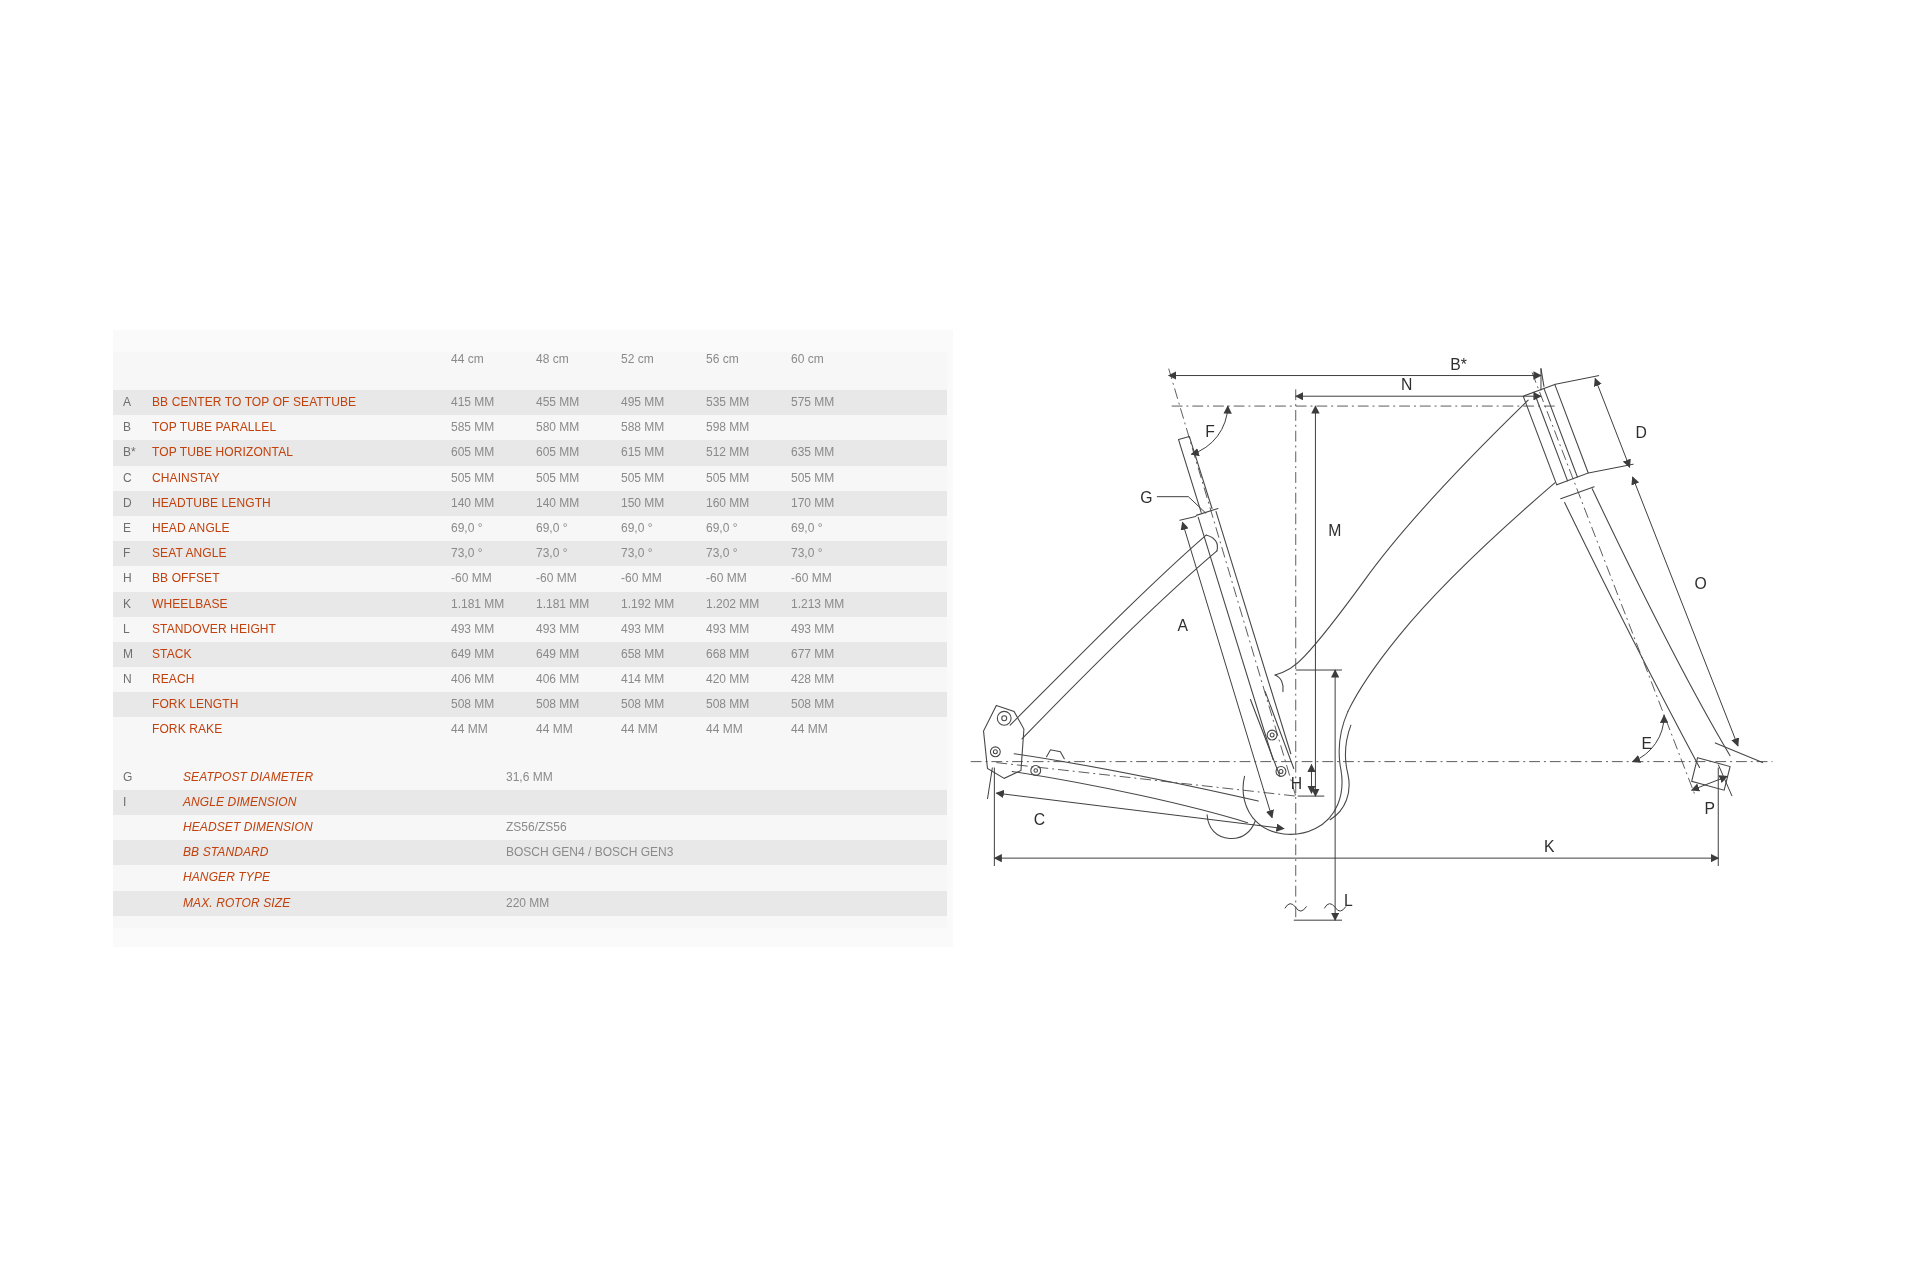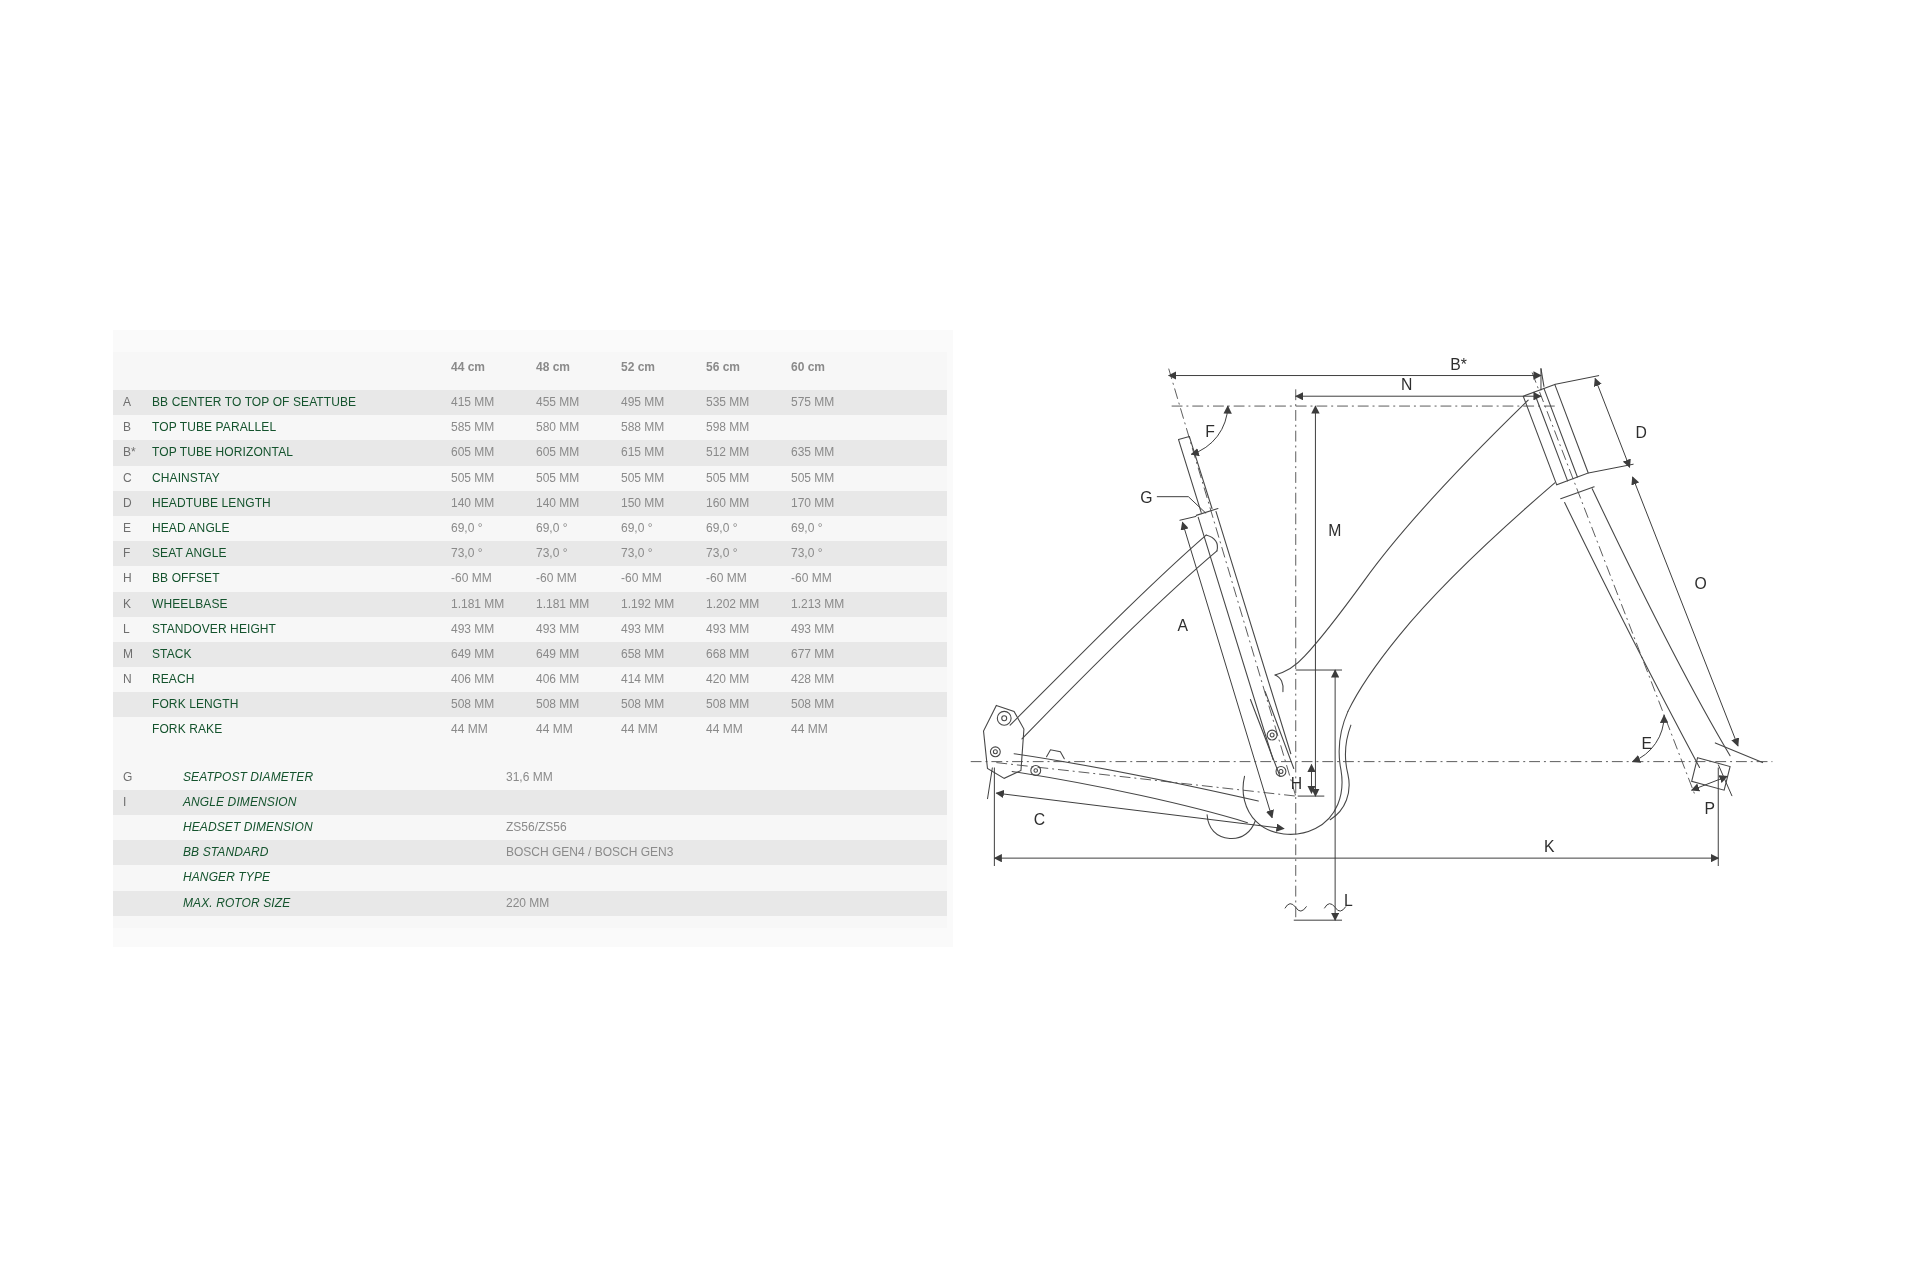--- a/index.html
+++ b/index.html
@@ -3,28 +3,28 @@
 <meta charset="utf-8">
 <style>
   html,body{margin:0;padding:0;background:#ffffff;}
   body{width:1920px;height:1280px;position:relative;overflow:hidden;
        font-family:"Liberation Sans",sans-serif;}
 
   .content-strip{position:absolute;left:113px;top:330px;width:1687px;height:617px;background:#fafafa;}
 
   
   .table-panel{position:absolute;left:113px;top:352px;width:834px;height:576px;background:#f7f7f7;}
-  .thead{display:flex;height:38px;align-items:center;font-weight:bold;}
+  .thead{display:flex;height:38px;align-items:flex-start;}
   .c-spacer{width:338px;flex:0 0 auto;}
   .hcells{display:flex;flex:1;}
   .hcell{width:85px;flex:0 0 auto;padding-bottom:9px;color:#8a8a8a;font-size:12px;}
   .row{display:flex;height:25.2px;align-items:center;font-size:12px;line-height:25.2px;}
   .row.stripe{background:#e8e8e8;}
   .c-letter{width:29px;padding-left:10px;flex:0 0 auto;color:#6f6f6f;}
-  .c-name{width:299px;flex:0 0 auto;color:#14532d;letter-spacing:.1px;}
+  .c-name{width:299px;flex:0 0 auto;color:#c2410c;letter-spacing:.1px;}
   .c-val{width:85px;flex:0 0 auto;color:#8a8a8a;}
   .t2 .c-letter{width:60px;}
   .t2 .c-name{width:323px;font-style:italic;}
   .t2 .c-val{width:420px;}
   .tbody2{margin-top:22px;}
 
   
   .diagram-panel{position:absolute;left:953px;top:330px;width:847px;height:617px;background:#ffffff;}
   svg{display:block;}
   .construction{stroke:#5a5a5a;stroke-width:1;fill:none;stroke-dasharray:11 4 2 4;}

